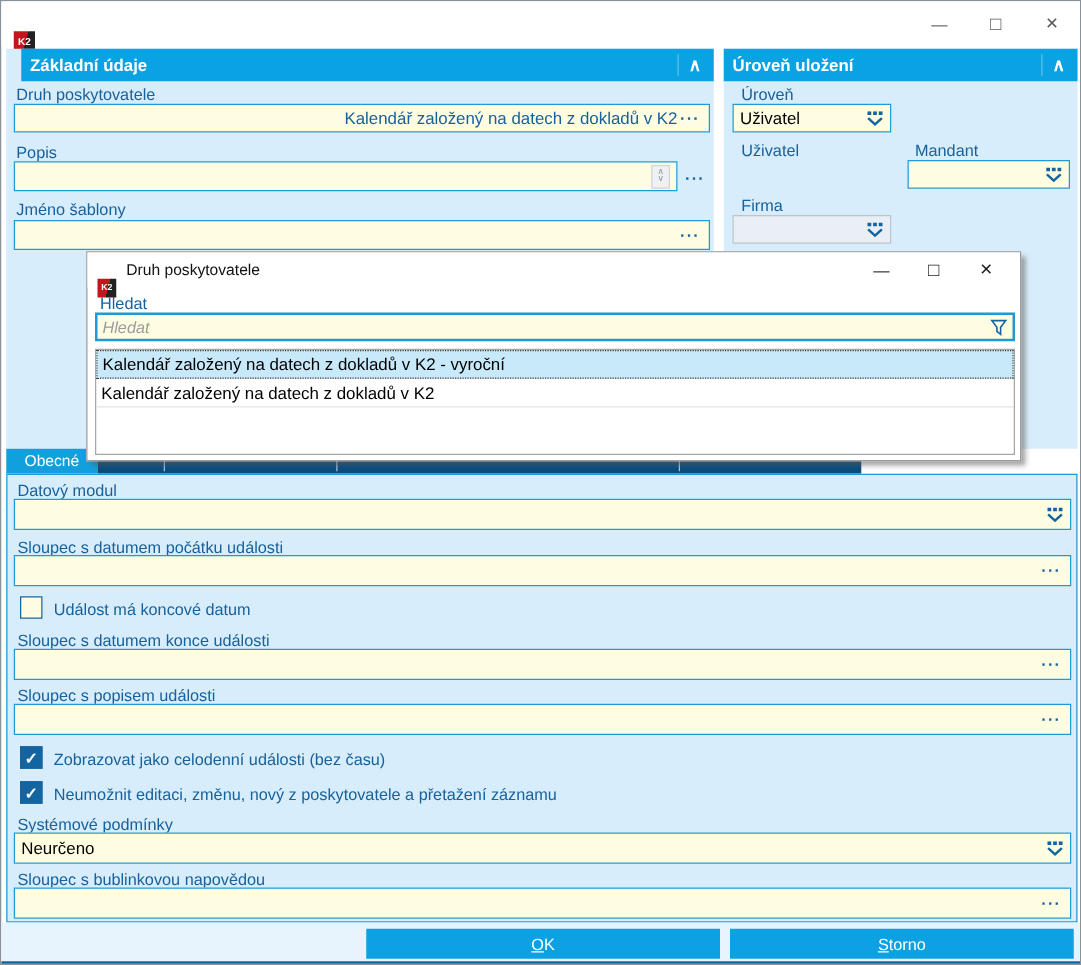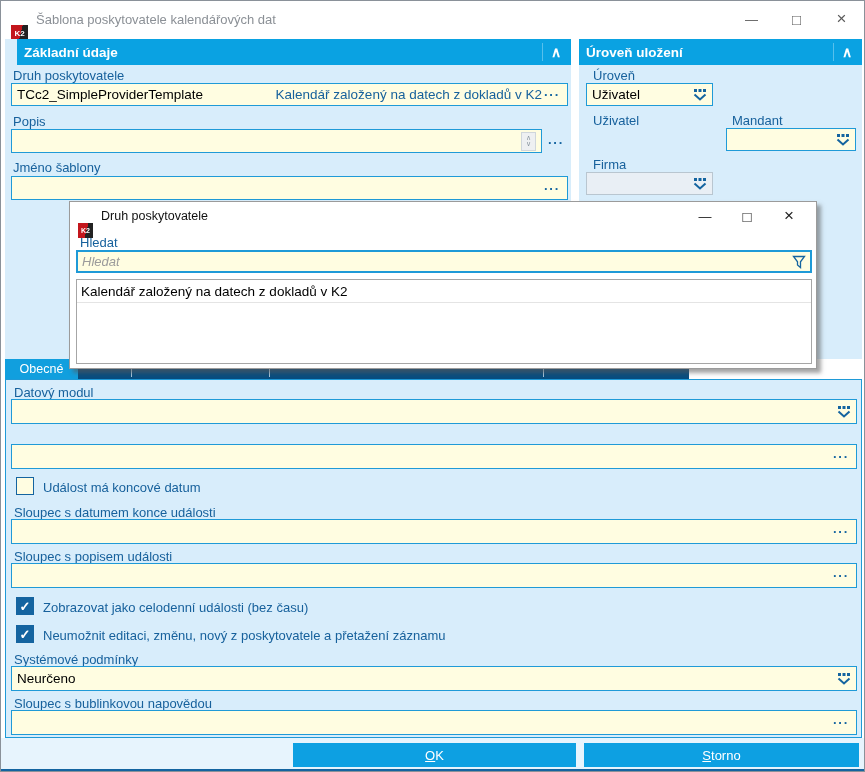--- a/index.html
+++ b/index.html
@@ -69,37 +69,35 @@
   .pitem.selected { background:#c8e9fa; border:1px dotted #3c3c3c; border-bottom:1px dotted #3c3c3c; }
   svg { display:block; }
 </style>
 </head>
 <body>
 
 <div class="window">
 
   <div class="titlebar">
     <div class="k2icon">K2</div>
-    <div class="wtitle">Šablona poskytovatele kalendářových dat</div>
     <div class="wctrls">
       <div class="wbtn">—</div>
       <div class="wbtn" style="font-size:15px;">□</div>
       <div class="wbtn" style="font-size:17px;">×</div>
     </div>
   </div>
 
   <div class="panel" style="left:4px; top:38px; width:566px; height:320px;padding-left:12px;">
     <div class="panel-hd">
       <span>Základní údaje</span>
       <span class="hd-sep"></span>
       <span class="hd-chev">∧</span>
     </div>
     <div class="lbl" style="left:8px; top:29px;">Druh poskytovatele</div>
     <div class="field" style="left:6px; top:44px; width:557px; height:23px;">
-      <span>TCc2_SimpleProviderTemplate</span>
       <span class="sp"></span>
       <span class="blue-txt">Kalendář založený na datech z dokladů v K2</span>
       <span class="dots">···</span>
     </div>
     <div class="lbl" style="left:8px; top:75px;">Popis</div>
     <div class="field" style="left:6px; top:90px; width:531px; height:24px;">
       <span class="sp"></span>
       <span class="spinner">
         <span>∧</span>
           <span>∨</span>
@@ -172,20 +170,21 @@
       <span class="sp"></span>
       <span class="ddglyph">
         <svg width="14" height="12" viewBox="0 0 14 12">
             <rect x="1" y="0" width="3" height="3" fill="currentColor"></rect>
             <rect x="5.5" y="0" width="3" height="3" fill="currentColor"></rect>
             <rect x="10" y="0" width="3" height="3" fill="currentColor"></rect>
             <path d="M1.5 5.5 L7 10.5 L12.5 5.5" fill="none" stroke="currentColor" stroke-width="2"></path>
           </svg>
       </span>
     </div>
+    <div class="lbl" style="left:8px; top:50px;">Sloupec s datumem počátku události</div>
     <div class="field" style="left:5px; top:64px; width:846px; height:25px;">
       <span class="sp"></span>
       <span class="dots">···</span>
     </div>
 
     <div class="cb" style="left:10px; top:97px;"></div>
     <div class="cb-lbl" style="left:37px; top:100px;">Událost má koncové datum</div>
 
     <div class="lbl" style="left:8px; top:125px;">Sloupec s datumem konce události</div>
     <div class="field" style="left:5px; top:139px; width:846px; height:25px;">
@@ -253,17 +252,18 @@
     <div class="search-lbl">Hledat</div>
     <div class="search-field">
       <input type="text" placeholder="Hledat" style="">
       <span style="color:#1464a0;">
         <svg width="14" height="14" viewBox="0 0 14 14">
             <path d="M1.5 1.5 H12.5 L8.5 6.8 V12.5 L5.5 10 V6.8 Z" fill="none" stroke="currentColor" stroke-width="1.3"></path>
           </svg>
       </span>
     </div>
     <div class="plist">
+      <div class="pitem selected">Kalendář založený na datech z dokladů v K2 - vyroční</div>
       <div class="pitem">Kalendář založený na datech z dokladů v K2</div>
     </div>
   </div>
 
 </div>
 
 </body></html>

